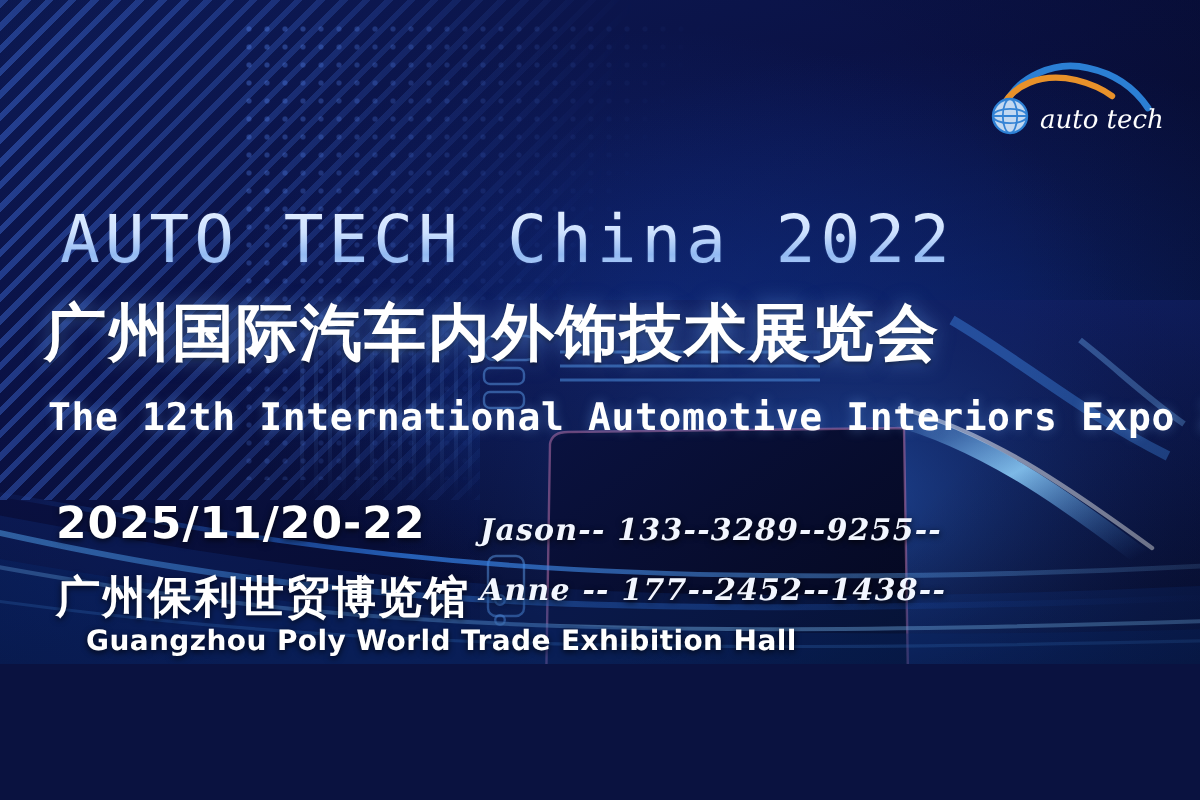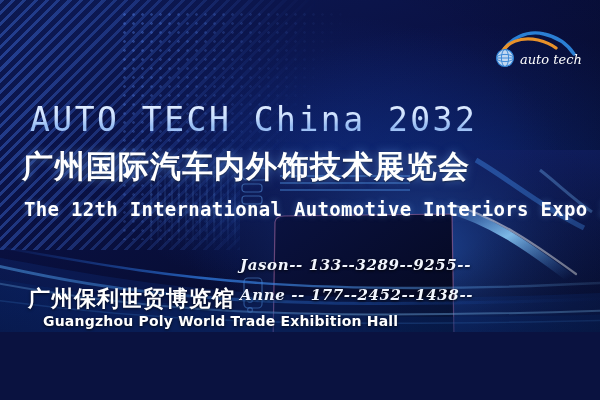--- a/index.html
+++ b/index.html
@@ -223,23 +223,24 @@
         <ellipse cx="23" cy="34" rx="8.5" ry="3.6"></ellipse>
         <ellipse cx="23" cy="34" rx="3.6" ry="8.5"></ellipse>
         <line x1="14.5" y1="34" x2="31.5" y2="34"></line>
       </g>
       <circle cx="23" cy="34" r="8.5" fill="#4f8fd6" fill-opacity=".25"></circle>
 
       <text x="38" y="40" font-family="DejaVu Serif, Liberation Serif, serif" font-size="13" font-style="italic" fill="#ffffff">auto tech</text>
     </svg>
   </div>
 
-  <div class="t-en-top">AUTO TECH China 2032</div>
+  <div class="t-en-top">AUTO TECH China 2022</div>
   <div class="t-cn-main">广州国际汽车内外饰技术展览会</div>
   <div class="t-en-sub">The 12th International Automotive Interiors Expo 2025</div>
 
+  <div class="t-date">2025/11/20-22</div>
   <div class="t-venue-cn">广州保利世贸博览馆</div>
   <div class="t-venue-en">Guangzhou Poly World Trade Exhibition Hall</div>
 
   <div class="contact c1">Jason-- 133--3289--9255--</div>
   <div class="contact c2">Anne -- 177--2452--1438--</div>
 
 </div>
 
 </body></html>

